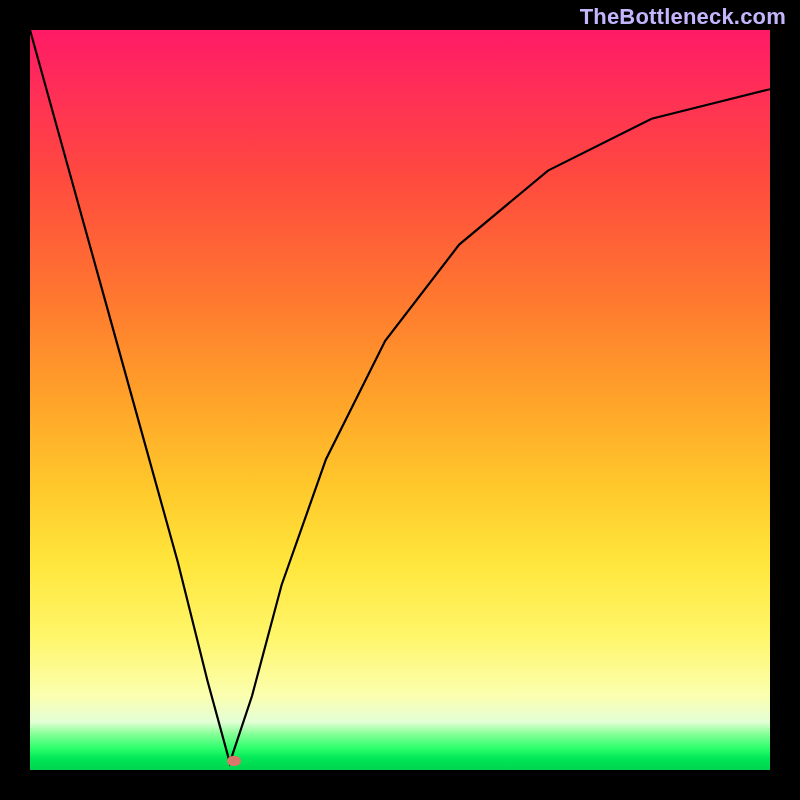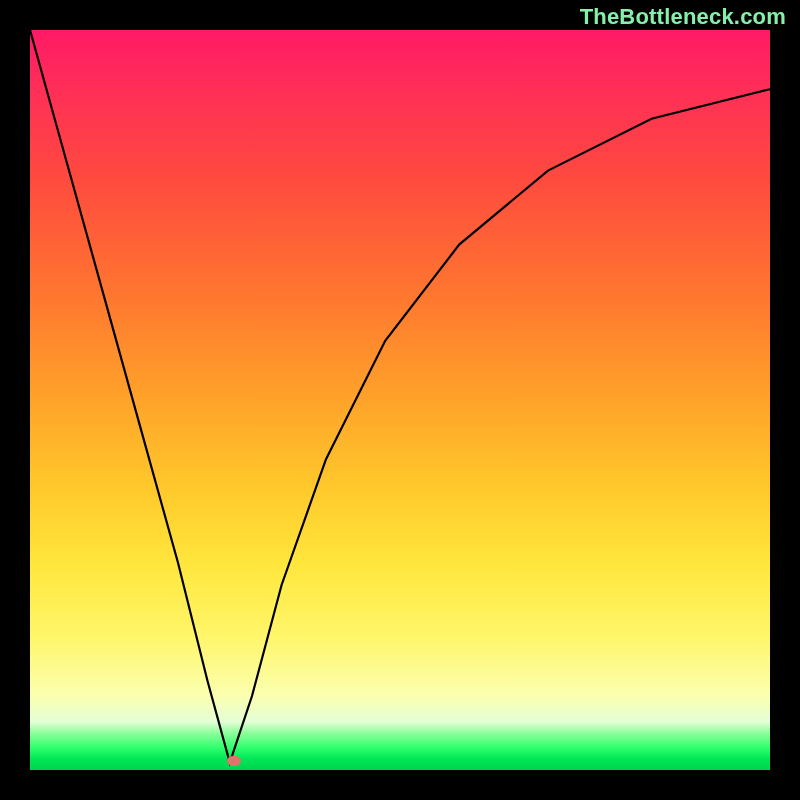--- a/index.html
+++ b/index.html
@@ -14,21 +14,21 @@
   .frame {
     position: relative;
     width: 800px;
     height: 800px;
     background: #000;
   }
   .watermark {
     position: absolute;
     top: 4px;
     right: 14px;
-    color: #86efac;
+    color: #c4b5fd;
     font-size: 22px;
     font-weight: 600;
     letter-spacing: 0.2px;
     z-index: 10;
     text-align: center;
   }
   .plot-wrap {
     position: absolute;
     left: 30px;
     top: 30px;

